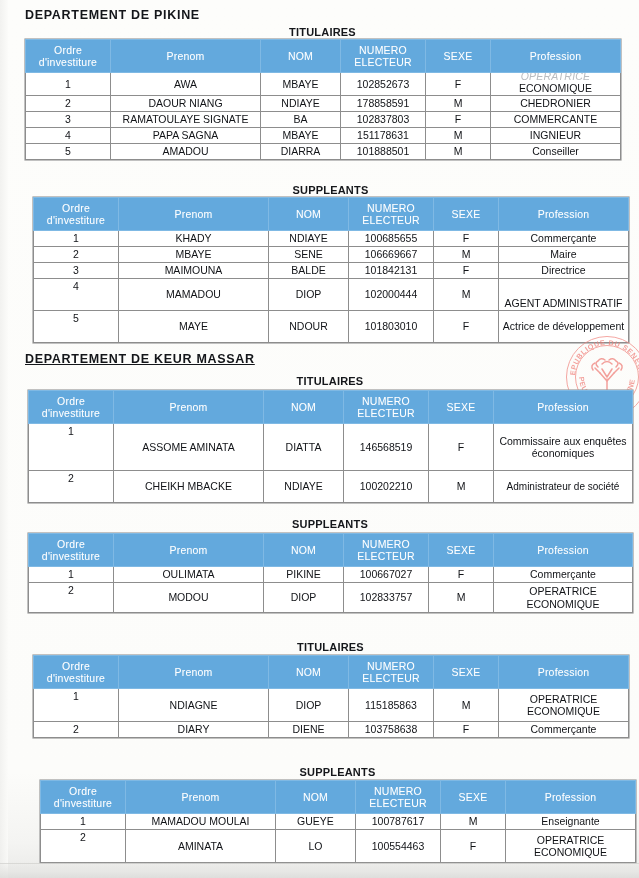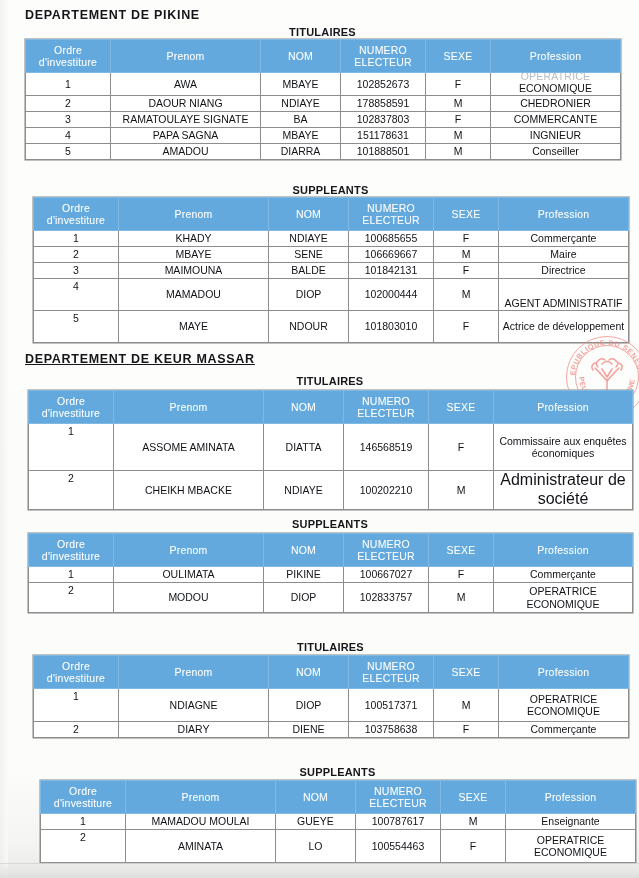--- a/index.html
+++ b/index.html
@@ -91,20 +91,21 @@
     text-align: center;
   }
   td.prof-left { text-align: left; padding-left: 4px; }
   td.clip-top { position: relative; }
   td.clip-top .cut {
     display: block;
     color: #b9bcc0;
     font-size: 10.5px;
     margin-top: -3px;
     letter-spacing: .2px;
+    font-style: italic;
   }
 
   
   .stamp {
     position: absolute;
     width: 82px;
     height: 82px;
     pointer-events: none;
     opacity: .72;
   }
@@ -354,21 +355,21 @@
         <td>146568519</td>
         <td>F</td>
         <td>Commissaire aux enquêtes économiques</td>
       </tr>
       <tr style="height:32px;">
         <td style="vertical-align:top; padding-top:1px;">2</td>
         <td>CHEIKH MBACKE</td>
         <td>NDIAYE</td>
         <td>100202210</td>
         <td>M</td>
-        <td style="font-size:16px;">Administrateur de société</td>
+        <td style="font-size:10px;">Administrateur de société</td>
       </tr>
     </tbody>
   </table>
 
   <div class="tbl-caption" style="left:28px; top:518px; width:604px;">SUPPLEANTS</div>
 
   <table class="grid" style="left:28px; top:533px; width:604px;">
     <colgroup>
       <col style="width:85px">
         <col style="width:150px">
@@ -439,21 +440,21 @@
         </th>
         <th>SEXE</th>
         <th>Profession</th>
       </tr>
     </thead>
     <tbody>
       <tr style="height:33px;">
         <td style="vertical-align:top; padding-top:1px;">1</td>
         <td>NDIAGNE</td>
         <td>DIOP</td>
-        <td>100517371</td>
+        <td>115185863</td>
         <td>M</td>
         <td>OPERATRICE ECONOMIQUE</td>
       </tr>
       <tr style="height:16px;">
         <td>2</td>
         <td>DIARY</td>
         <td>DIENE</td>
         <td>103758638</td>
         <td>F</td>
         <td>Commerçante</td>

